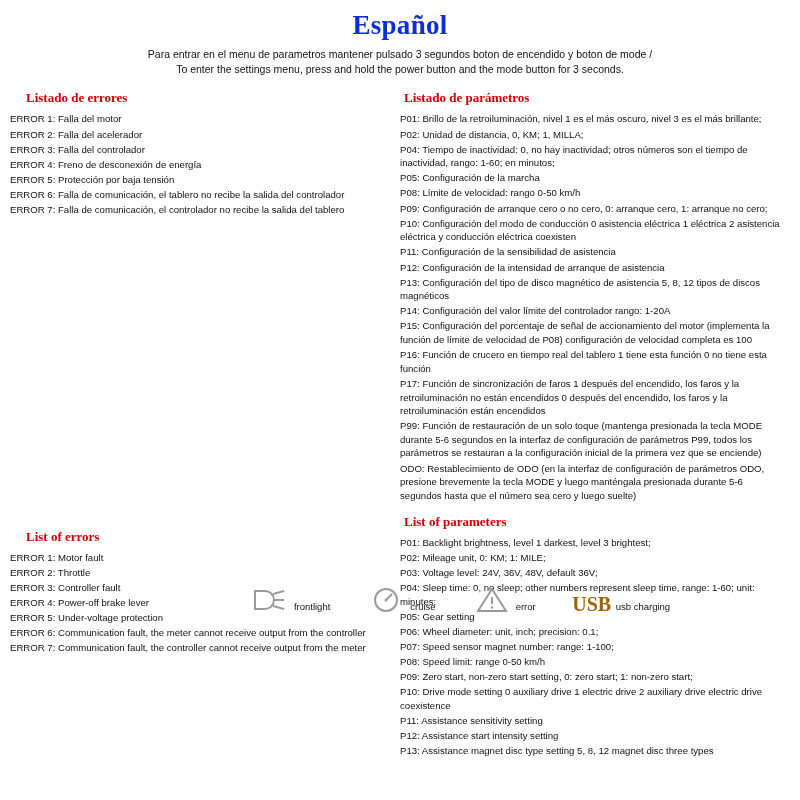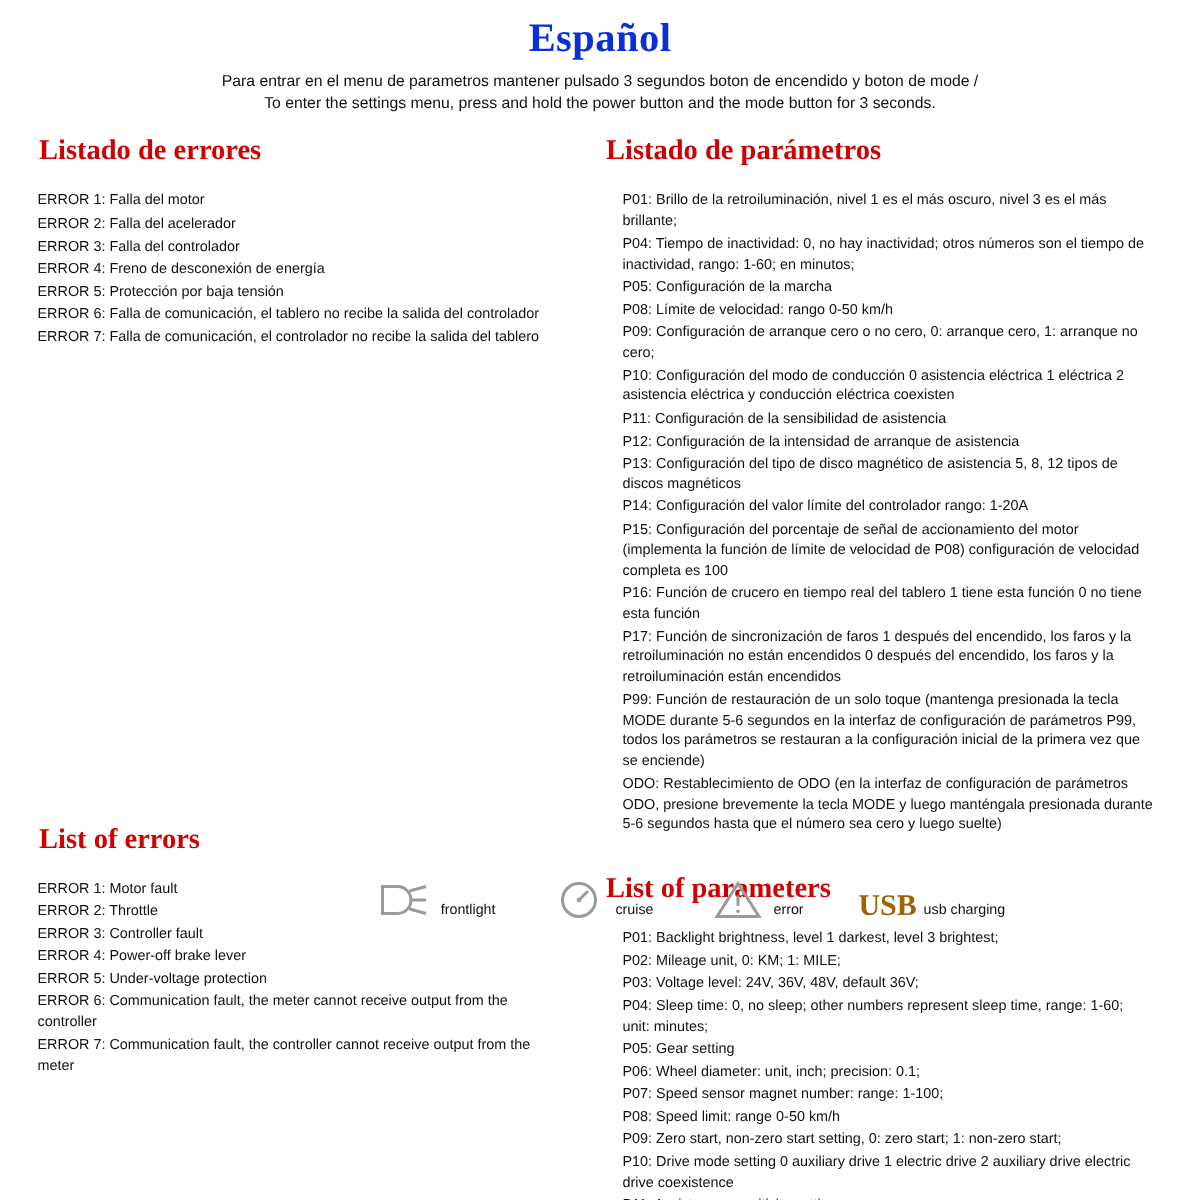--- a/index.html
+++ b/index.html
@@ -48,29 +48,29 @@
     width: 376px;
     flex: 0 0 376px;
   }
   .col-right {
     width: 384px;
     flex: 0 0 384px;
   }
   .sec-head {
     color: #d00000;
     font-weight: bold;
-    font-size: 19px;
+    font-size: 13px;
     font-family: "Liberation Serif", serif;
     margin: 2px 0 6px 16px;
   }
   .sec-head.sp-left { margin-left: 16px; }
   .sec-head.sp-right { margin-left: 4px; }
   ul.lines {
     list-style: none;
-    margin: 15px;
+    margin: 0;
     padding: 0;
   }
   ul.lines li {
     font-size: 9.6px;
     line-height: 1.42;
     color: #111;
     margin: 0 0 1.5px 0;
   }
   .left-list li { margin-left: 18px; }
   .right-list li { margin-left: 4px; }
@@ -161,20 +161,21 @@
       </div>
 
     </div>
 
     <div class="col-right">
 
       <div>
         <div class="sec-head sp-right">Listado de parámetros</div>
         <ul class="lines right-list params-list">
           <li>P01: Brillo de la retroiluminación, nivel 1 es el más oscuro, nivel 3 es el más brillante;</li>
+          <li>P02: Unidad de distancia, 0, KM; 1, MILLA;</li>
           <li>P04: Tiempo de inactividad: 0, no hay inactividad; otros números son el tiempo de inactividad, rango: 1-60; en minutos;</li>
           <li>P05: Configuración de la marcha</li>
           <li>P08: Límite de velocidad: rango 0-50 km/h</li>
           <li>P09: Configuración de arranque cero o no cero, 0: arranque cero, 1: arranque no cero;</li>
           <li>P10: Configuración del modo de conducción 0 asistencia eléctrica 1 eléctrica 2 asistencia eléctrica y conducción eléctrica coexisten</li>
           <li>P11: Configuración de la sensibilidad de asistencia</li>
           <li>P12: Configuración de la intensidad de arranque de asistencia</li>
           <li>P13: Configuración del tipo de disco magnético de asistencia 5, 8, 12 tipos de discos magnéticos</li>
           <li>P14: Configuración del valor límite del controlador rango: 1-20A</li>
           <li>P15: Configuración del porcentaje de señal de accionamiento del motor (implementa la función de límite de velocidad de P08) configuración de velocidad completa es 100</li>

